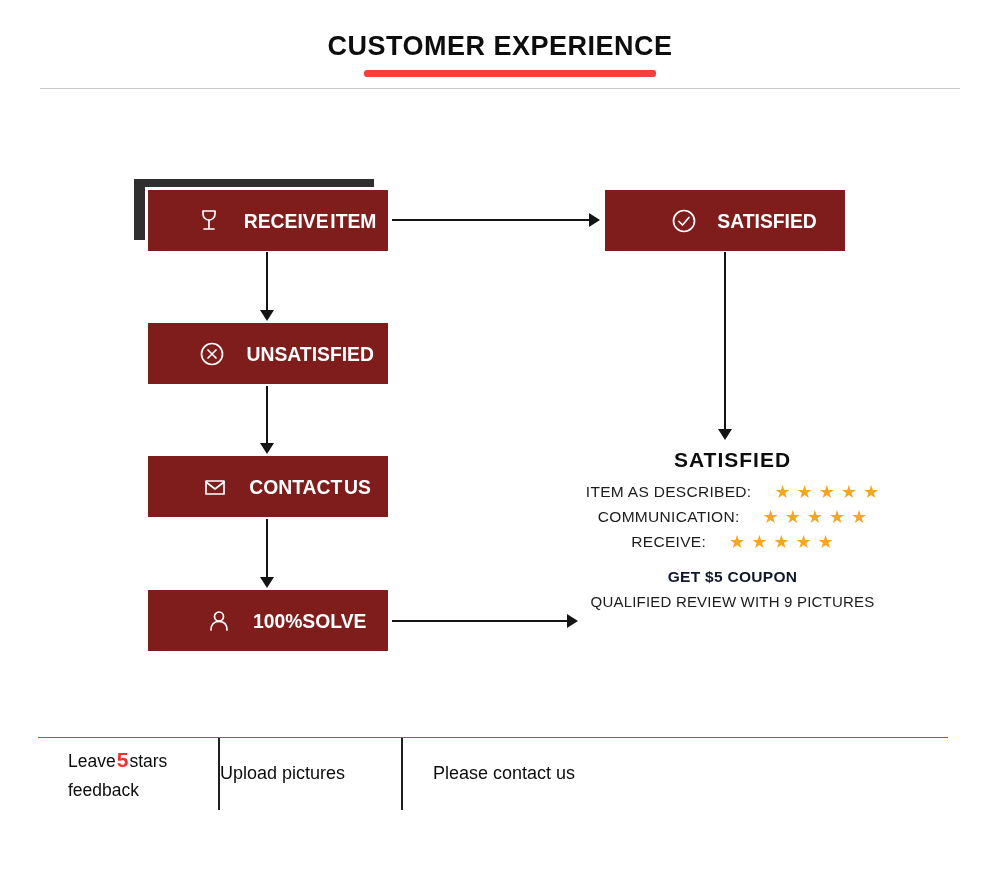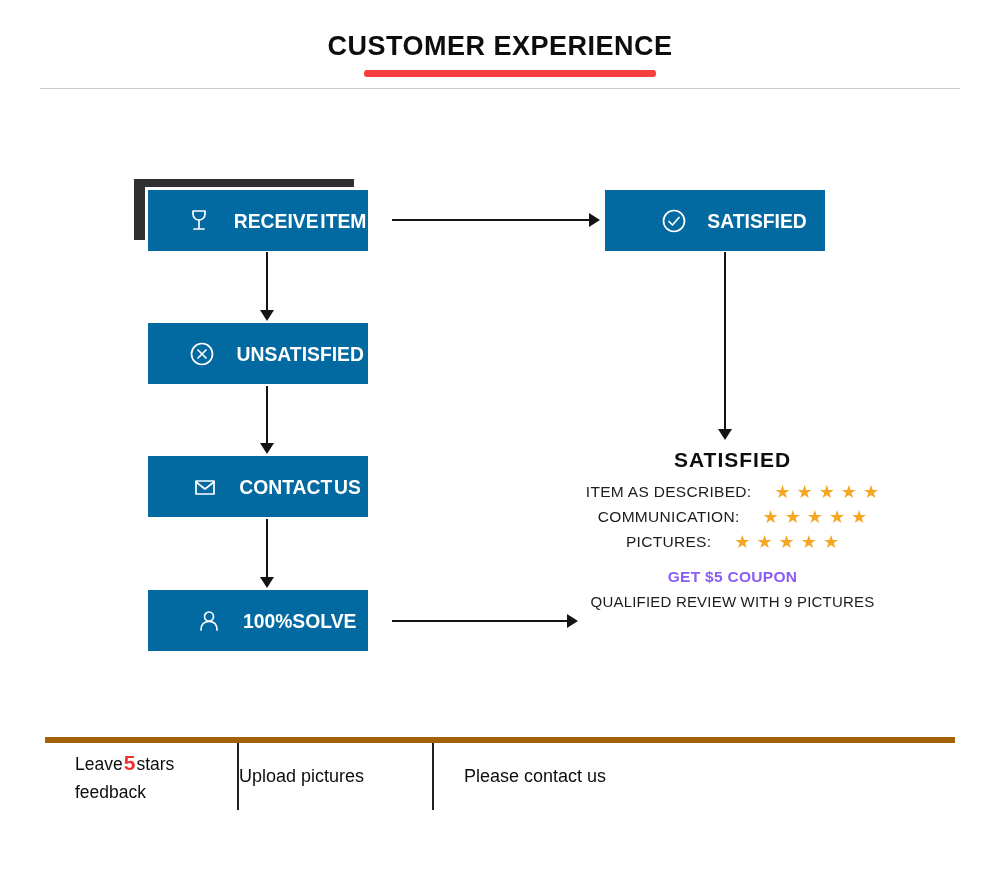--- a/index.html
+++ b/index.html
@@ -35,22 +35,22 @@
   .header-divider {
     position: absolute;
     left: 40px; right: 40px; top: 88px;
     height: 1px;
     background: #c9c9c9;
   }
 
   
   .flow-box {
     position: absolute;
-    width: 220px; height: 61px;
-    background: #0369a1;
+    width: 240px; height: 61px;
+    background: #7f1d1d;
     color: #ffffff;
     display: flex;
     align-items: center;
     justify-content: center;
     gap: 13px;
     padding-left: 39px;
   }
   .flow-box.stacked {
     box-shadow: -3px -3px 0 0 #ffffff, -14px -11px 0 0 #2f2f2f;
   }
@@ -137,39 +137,38 @@
     color: #f5a623;
     letter-spacing: 6px;
     line-height: 1;
     margin-right: -6px;
   }
   .coupon-line {
     margin-top: 17px;
     font-size: 15.5px;
     font-weight: 700;
     letter-spacing: 0.3px;
-    color: #8b5cf6;
+    color: #0f172a;
   }
   .review-line {
     margin-top: 7px;
     font-size: 15px;
     color: #1c1c1c;
     letter-spacing: 0.2px;
   }
 
   
   .footer {
     position: absolute;
-    left: 45px; top: 737px;
+    left: 38px; top: 737px;
     width: 910px; height: 73px;
     display: flex;
-    border-top: 6px solid #a16207;
+    border-top: 1px solid #a16207;
     font-size: 17.5px;
     color: #0d0d0d;
-    gap: 12px;
   }
   .footer-cell {
     display: flex;
     flex-direction: column;
     justify-content: center;
     line-height: 1.55;
   }
   .footer-cell + .footer-cell { border-left: 2px solid #1f1f1f; }
   #fcell-1 { width: 180px; padding-left: 30px; }
   #fcell-2 { width: 183px; align-items: flex-start; text-align: center; font-size: 18px; }
@@ -272,21 +271,21 @@
 
     <div class="rating-row">
       <span class="rating-label">ITEM AS DESCRIBED:</span>
       <span class="rating-stars">★★★★★</span>
     </div>
     <div class="rating-row">
       <span class="rating-label">COMMUNICATION:</span>
       <span class="rating-stars">★★★★★</span>
     </div>
     <div class="rating-row">
-      <span class="rating-label">PICTURES:</span>
+      <span class="rating-label">RECEIVE:</span>
       <span class="rating-stars">★★★★★</span>
     </div>
 
     <div class="coupon-line">GET $5 COUPON</div>
     <div class="review-line">QUALIFIED REVIEW WITH 9 PICTURES</div>
   </div>
 
   <div class="footer">
     <div class="footer-cell" id="fcell-1">
       <div><span>Leave</span><span class="red-five">5</span><span>stars</span></div>

